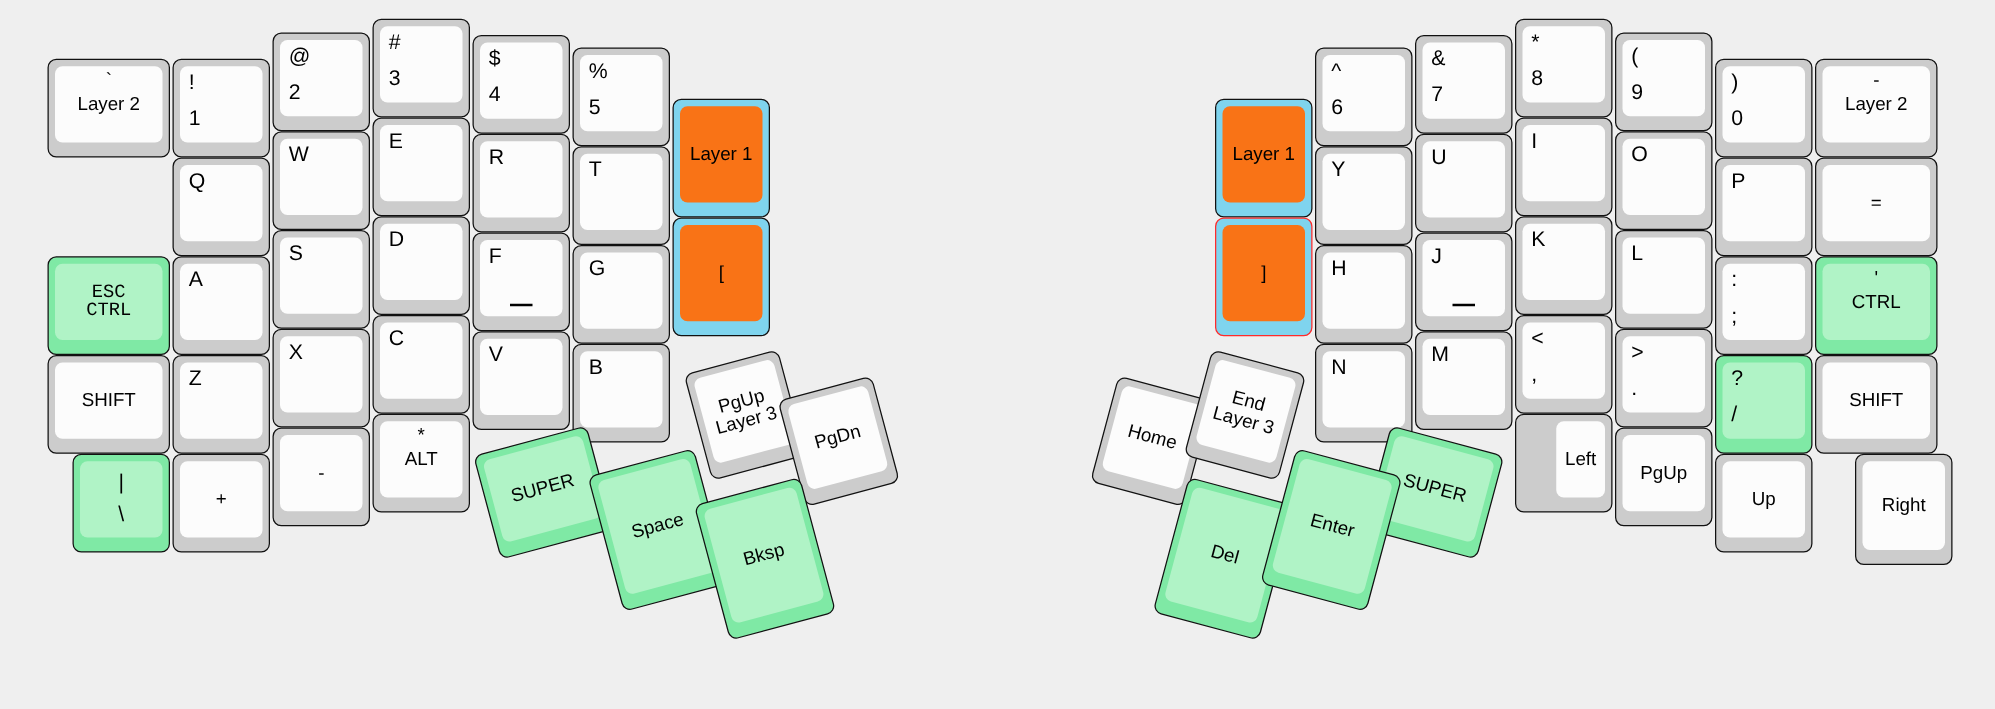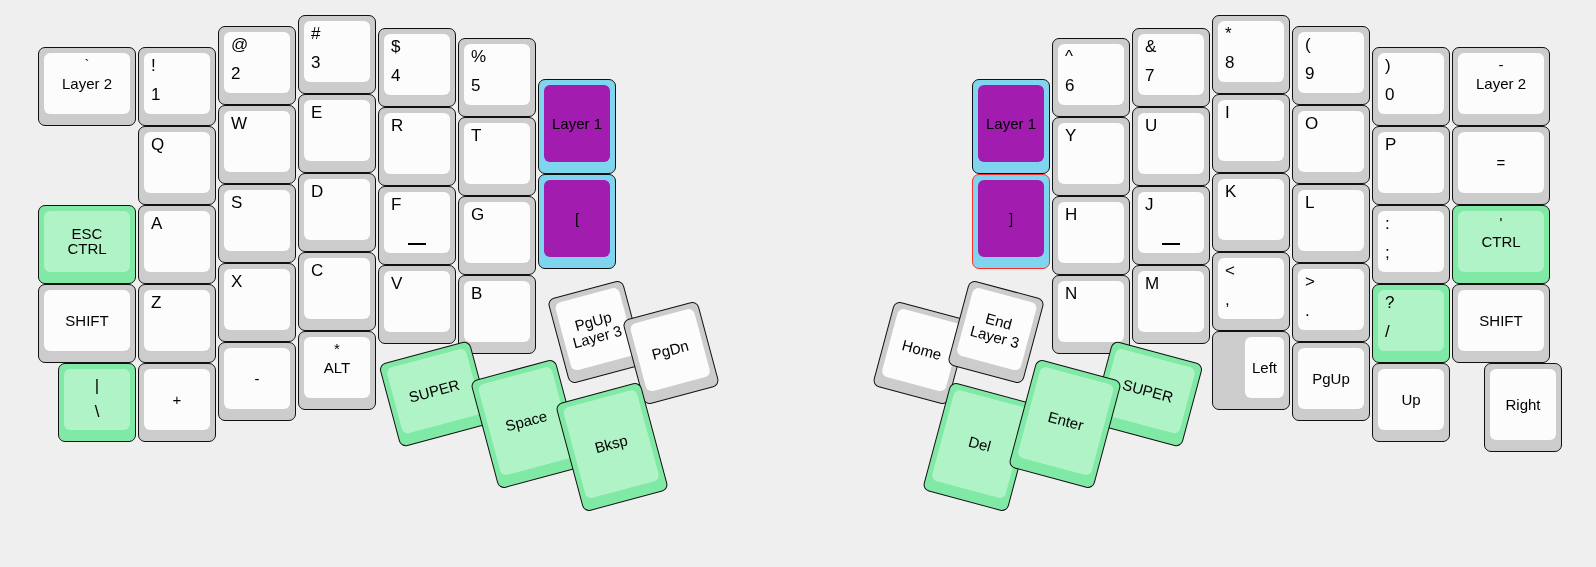--- a/index.html
+++ b/index.html
@@ -28,21 +28,21 @@
     box-sizing:border-box;
     border-radius:6px;
     background:#fcfcfc;
     position:relative;
     display:block;
   }
 
   .key.green{background:#7fe9a5;}
   .key.green>.cap{background:#b0f3c6;}
   .key.blue{background:#7fd4ee;}
-  .key.blue>.cap{background:#a21caf;}
+  .key.blue>.cap{background:#f97316;}
   .key.sel{border-color:#ff2b2b;}
 
   
   .lg{position:absolute;white-space:pre;color:#000;line-height:1.05;}
   
   .lg.tl{left:7px;top:4px;font-size:17px;text-align:left;}
   
   .lg.bl{left:7px;top:33px;font-size:17px;text-align:left;}
   
   .lg.c{left:0;right:0;top:50%;transform:translateY(-50%);font-size:15px;text-align:center;}
@@ -128,21 +128,21 @@
         <div class="key" style="left: 458px; top: 117px; width: 78px; height: 79px;">
           <div class="cap">
             <div class="lg tl">T</div>
           </div>
         </div>
         <div class="key blue" style="left: 538px; top: 174px; width: 78px; height: 95px;">
           <div class="cap">
             <div class="lg c">[</div>
           </div>
         </div>
-        <div class="key green" style="left: 38px; top: 205px; width: 98px; height: 79px;">
+        <div class="key green" style="left: 38px; top: 205px; width: 98px; height: 79px; font-family: Liberation Mono, monospace;">
           <div class="cap">
             <div class="lg c2"><div>ESC</div><div>CTRL</div></div>
           </div>
         </div>
         <div class="key" style="left: 138px; top: 205px; width: 78px; height: 79px;">
           <div class="cap">
             <div class="lg tl">A</div>
           </div>
         </div>
         <div class="key" style="left: 218px; top: 184px; width: 78px; height: 79px;">

